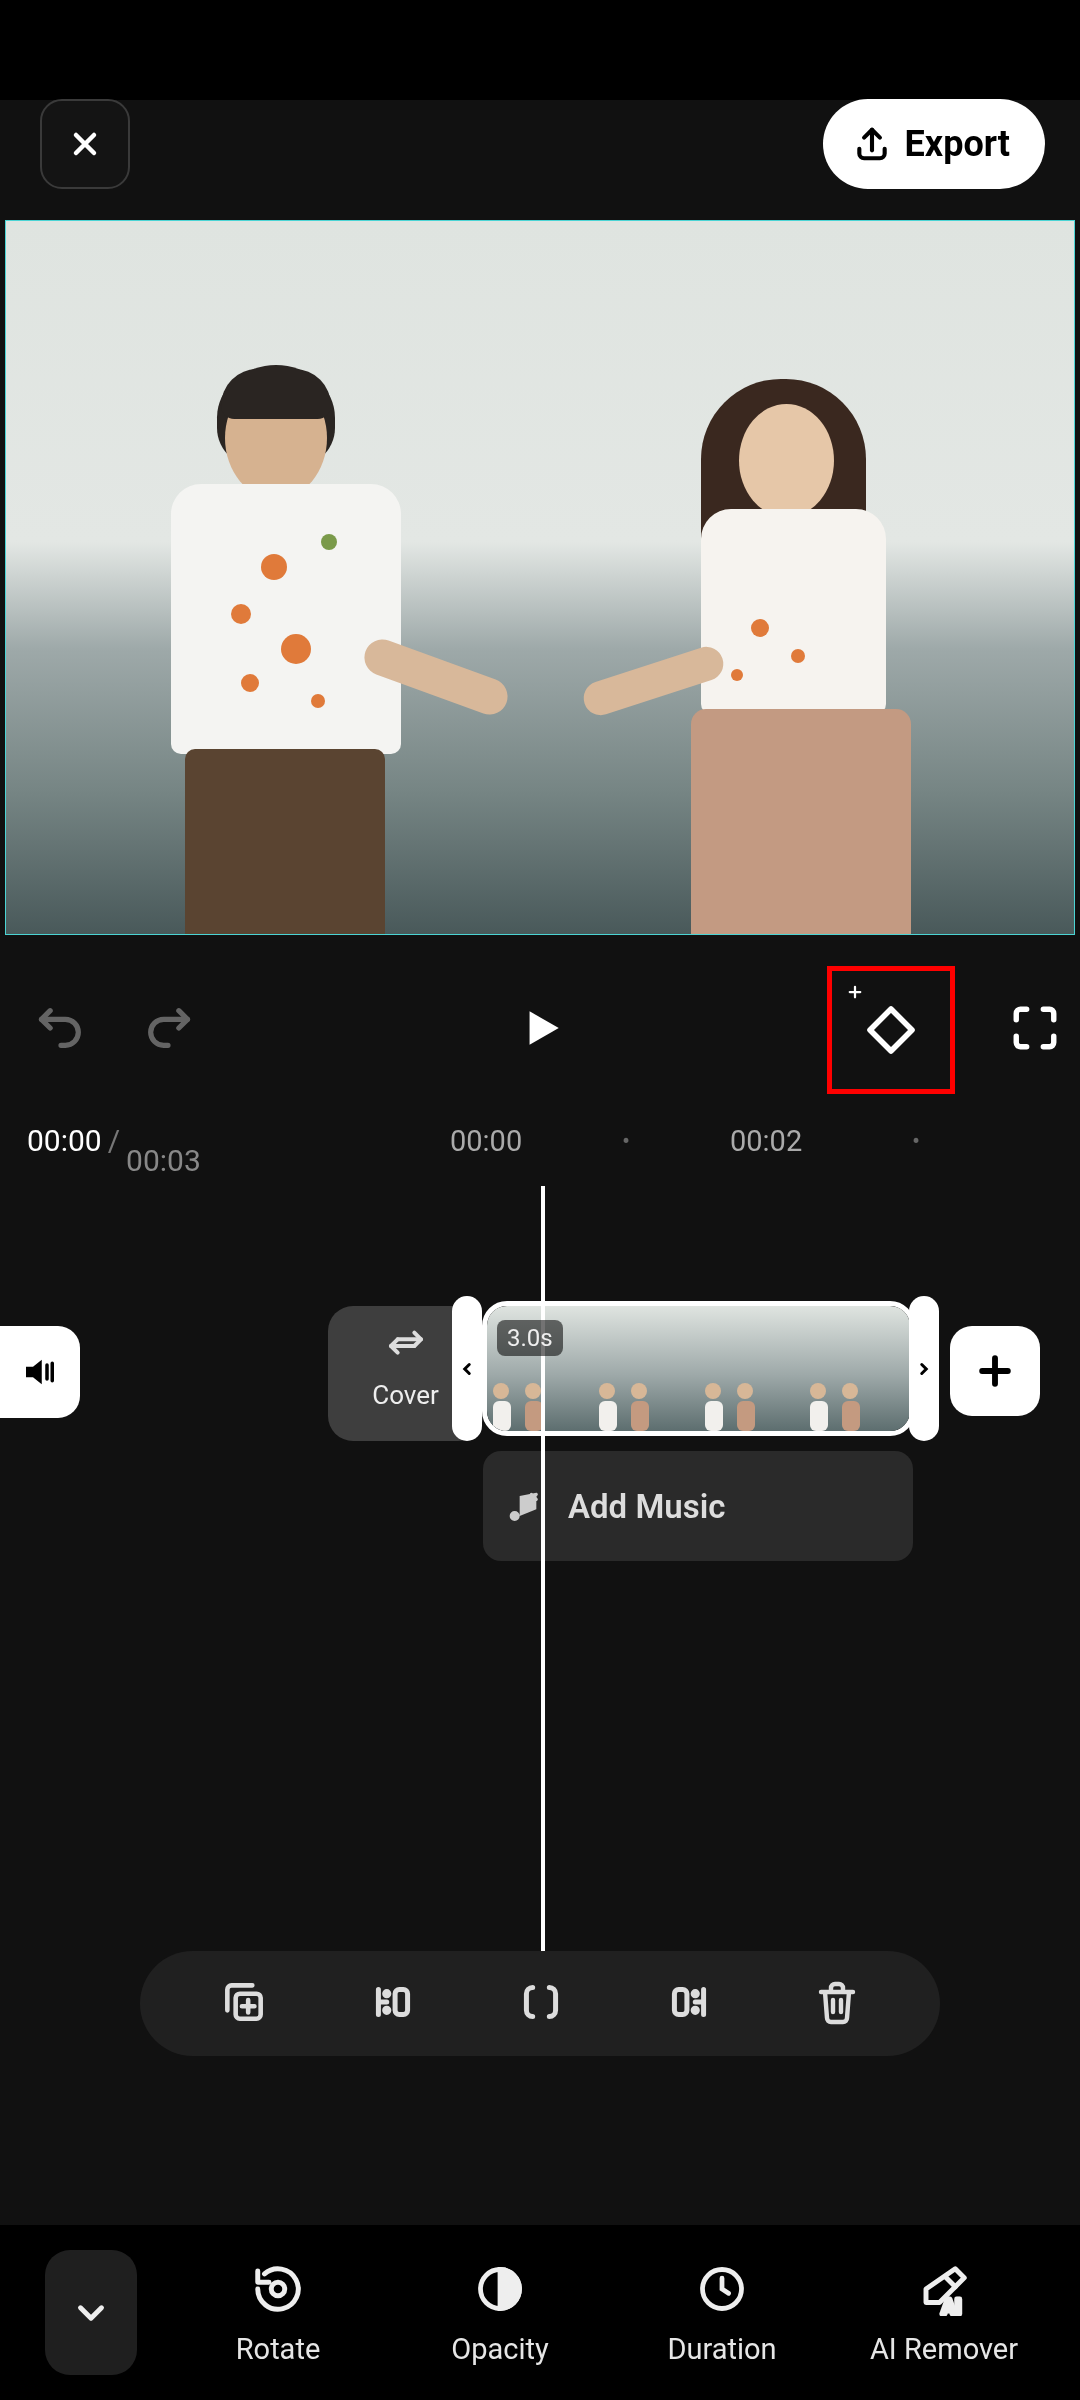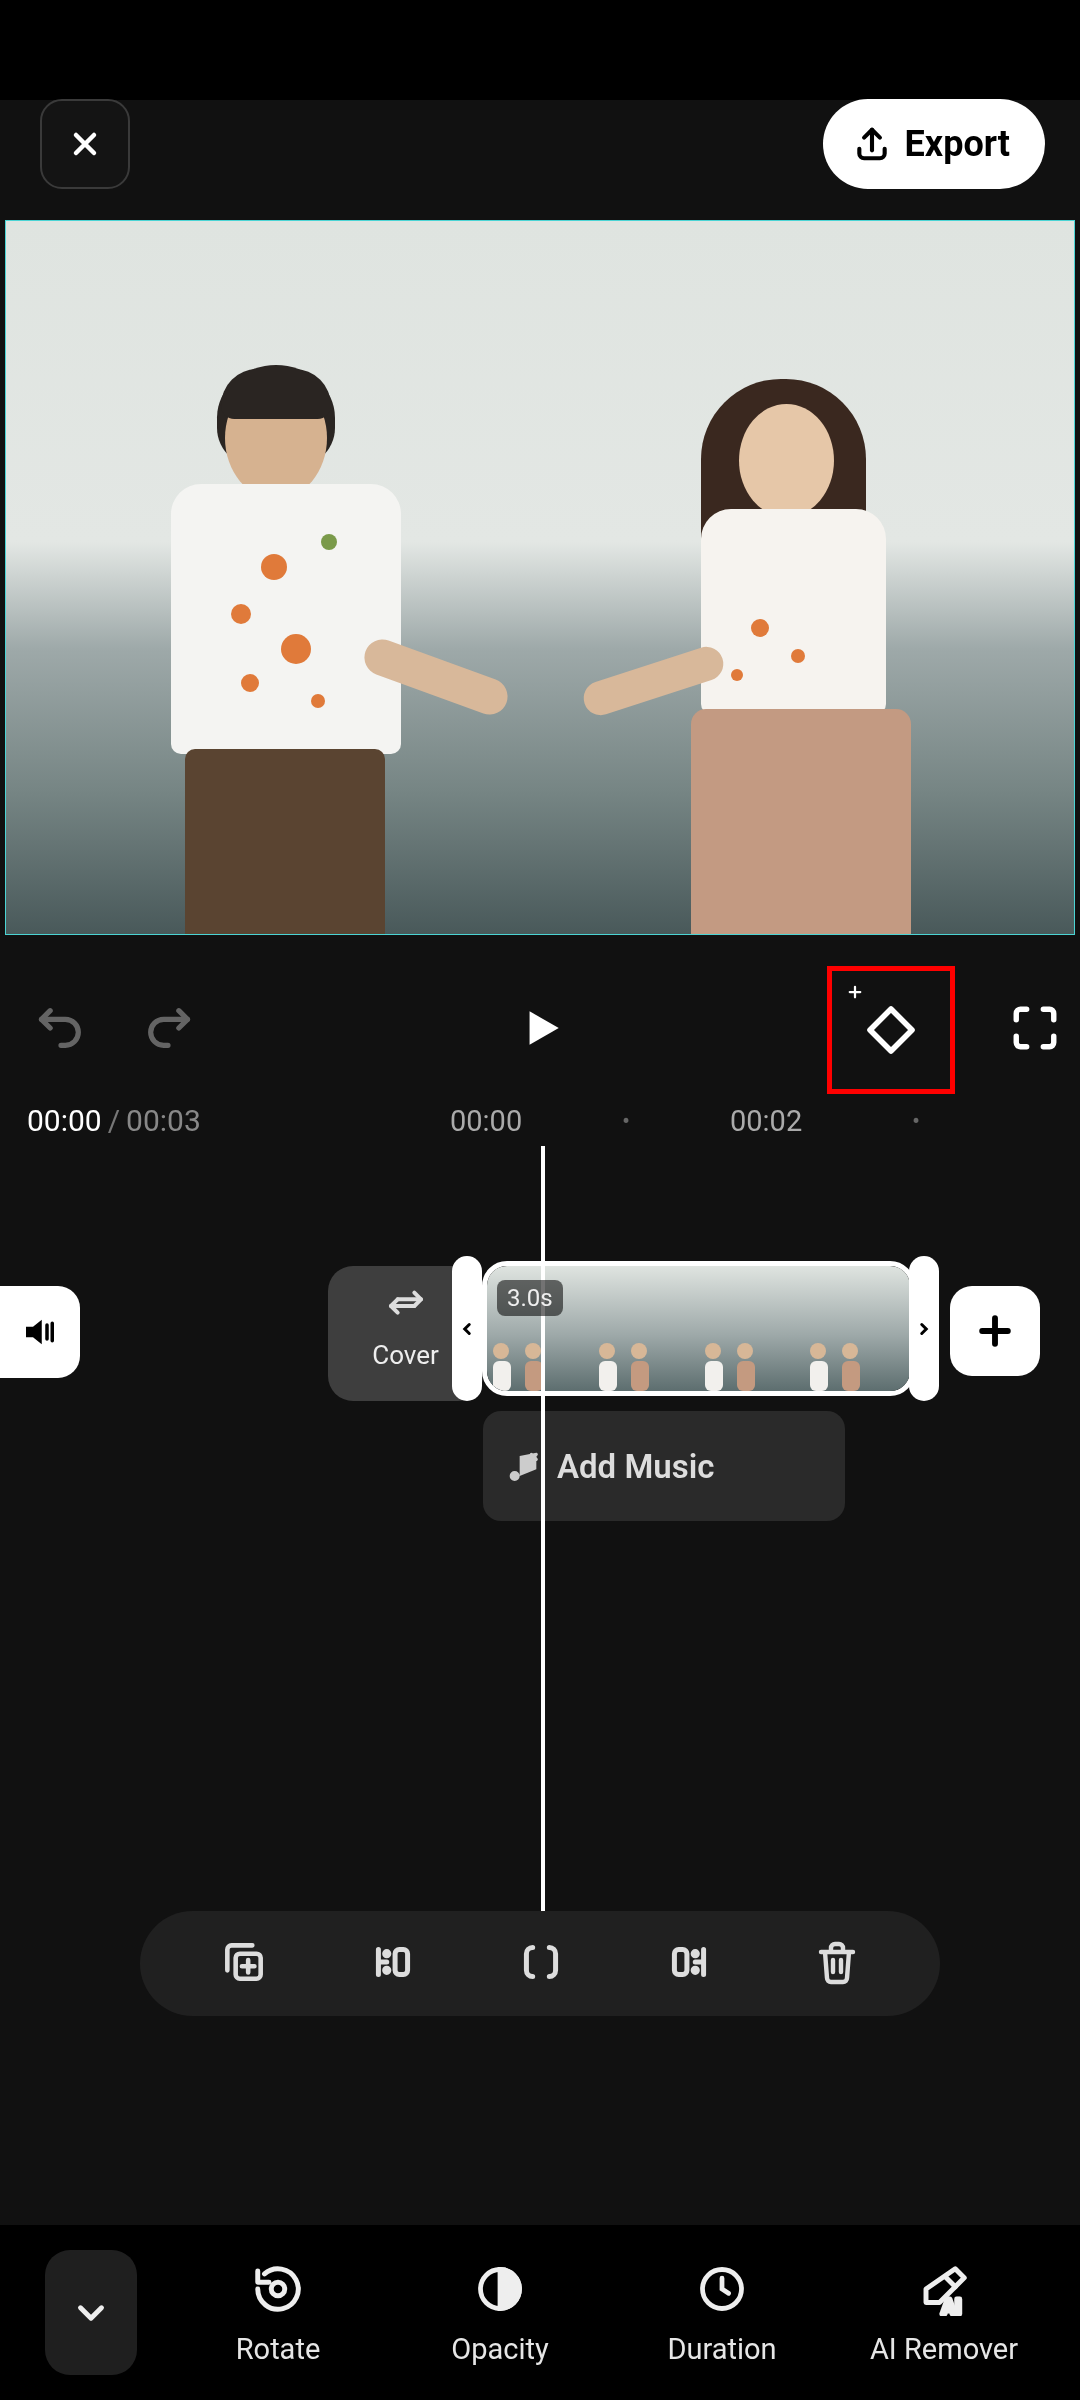--- a/index.html
+++ b/index.html
@@ -55,21 +55,21 @@
     border: 5px solid #ff0000; width: 128px; height: 128px;
     display: flex; align-items: center; justify-content: center; position: relative;
   }
 
   .time-row {
     display: flex; align-items: center; padding: 8px 30px 8px 27px;
     font-size: 30px; position: relative;
   }
   .time-current { color: #fff; }
   .time-sep { color: #777; margin: 0 6px; }
-  .time-total { color: #888; }
+  .time-total { color: #888; margin-top: 40px; }
   .time-tick { color: #aaa; position: absolute; font-size: 29px; }
   .time-dot { color: #666; position: absolute; font-size: 24px; }
 
   .timeline-area { position: relative; height: 870px; }
   .playhead {
     position: absolute; left: 541px; top: 0; bottom: 0; width: 4px; background: #fff;
   }
 
   .sound-btn {
     position: absolute; top: 140px; left: 0;
@@ -101,22 +101,22 @@
     font-size: 24px; color: #eee; z-index: 2; margin-top: 16px;
   }
   .add-clip-btn {
     position: absolute; top: 140px; left: 950px;
     width: 90px; height: 90px; background: #fff; border-radius: 22px;
     display: flex; align-items: center; justify-content: center;
   }
 
   .add-music {
     position: absolute; top: 265px; left: 483px;
-    background: #2a2a2a; border-radius: 18px; height: 110px; width: 362px;
-    display: flex; align-items: center; gap: 14px; padding: 0 20px;
+    background: #2a2a2a; border-radius: 18px; height: 110px; width: 430px;
+    display: flex; align-items: center; gap: 25px; padding: 0 20px;
     font-size: 33px; font-weight: 600; color: #ddd;
   }
 
   .clip-tools {
     position: absolute; left: 140px; bottom: 0;
     width: 800px; height: 105px; background: #202020; border-radius: 55px;
     display: flex; align-items: center; justify-content: space-around; padding: 0 30px;
   }
 
   .bottom-bar {

